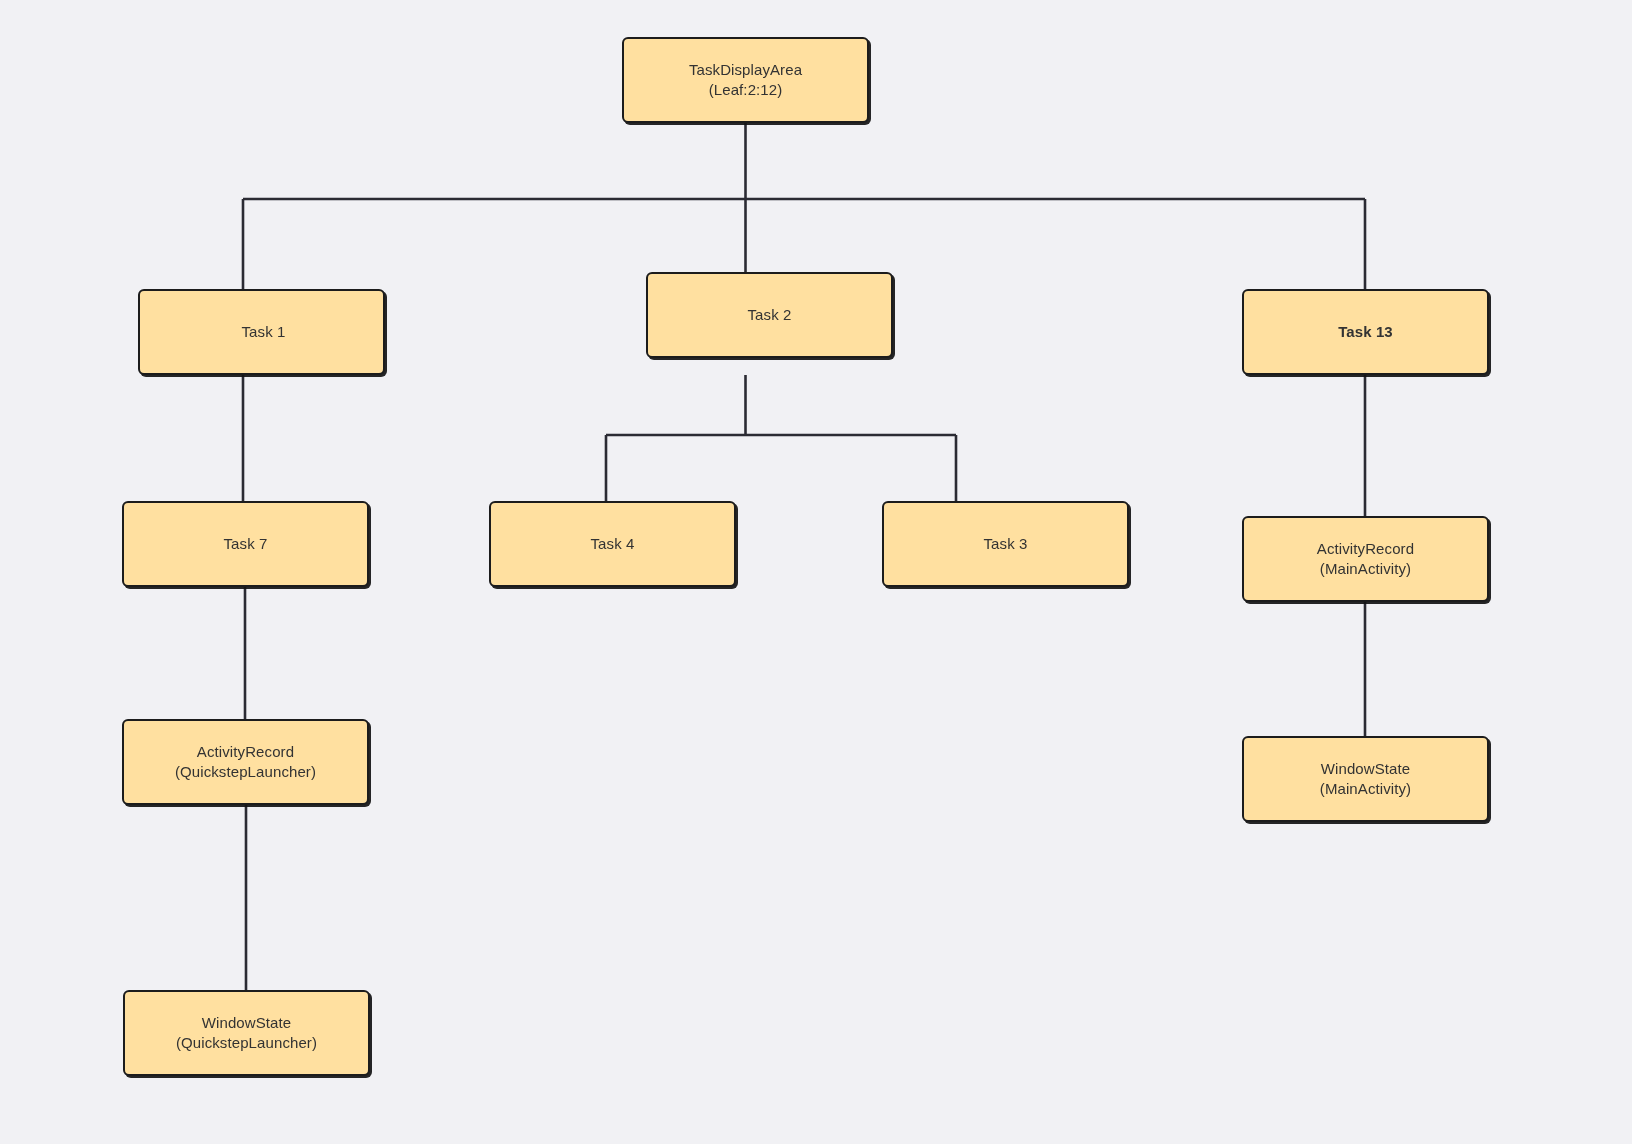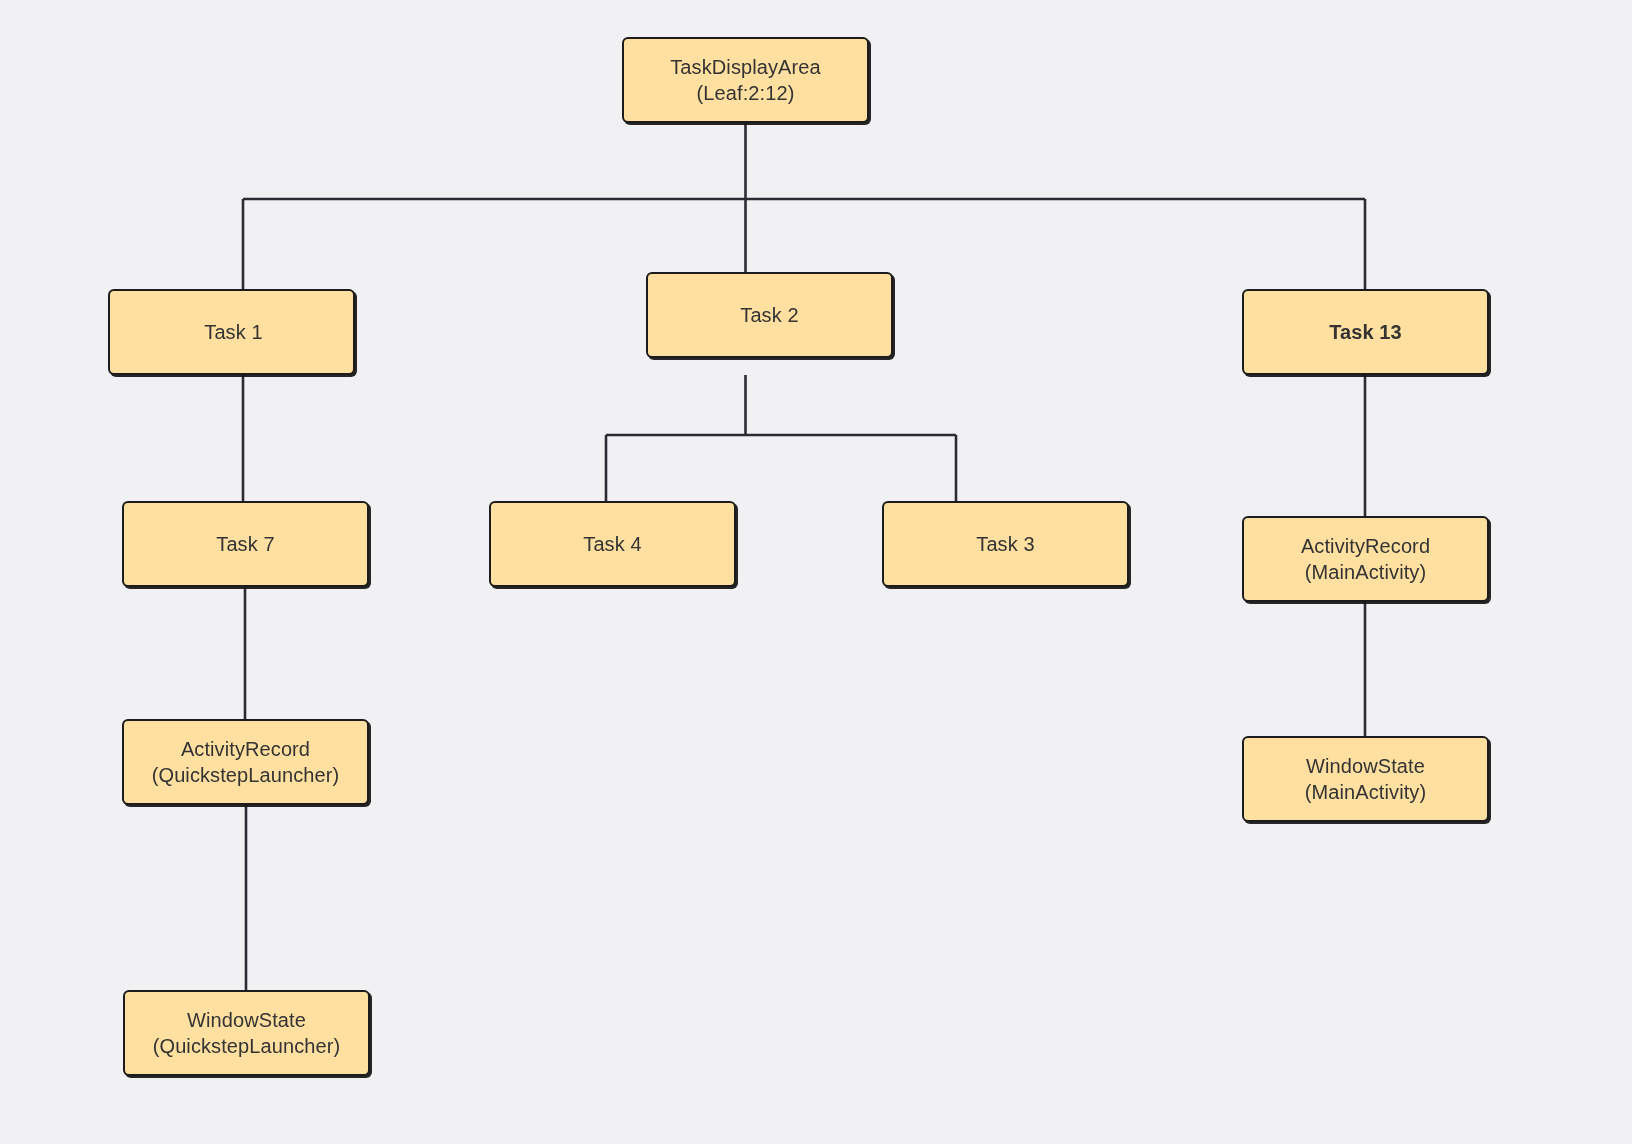--- a/index.html
+++ b/index.html
@@ -31,21 +31,21 @@
     box-sizing: border-box;
     background: #ffe0a0;
     border: 2px solid #1c1c1c;
     border-radius: 6px;
     box-shadow: 2px 2px 0 rgba(20,20,20,0.92);
     display: flex;
     align-items: center;
     justify-content: center;
     text-align: center;
     color: #333333;
-    font-size: 20px;
+    font-size: 15px;
     line-height: 1.32;
     letter-spacing: 0.1px;
     white-space: pre-line;
     padding: 2px 8px;
   }
   .node-label {
     display: block;
     white-space: pre-line;
   }
 </style>
@@ -82,21 +82,21 @@
 
       <path d="M 1365 602 L 1365 736"></path>
     </g>
   </svg>
 
   <div class="node" style="left:622px; top:37px; width:247px; height:86px;">
     <span class="node-label">TaskDisplayArea
 (Leaf:2:12)</span>
   </div>
 
-  <div class="node" style="left:108px; top:289px; width:247px; height:86px;padding-left:12px;">
+  <div class="node" style="left:138px; top:289px; width:247px; height:86px;padding-left:12px;">
     <span class="node-label">Task 1</span>
   </div>
 
   <div class="node" style="left:622px; top:272px; width:247px; height:86px;margin-left:24px;">
     <span class="node-label">Task 2</span>
   </div>
 
   <div class="node" style="left:1242px; top:289px; width:247px; height:86px;font-weight:bold;">
     <span class="node-label">Task 13</span>
   </div>

